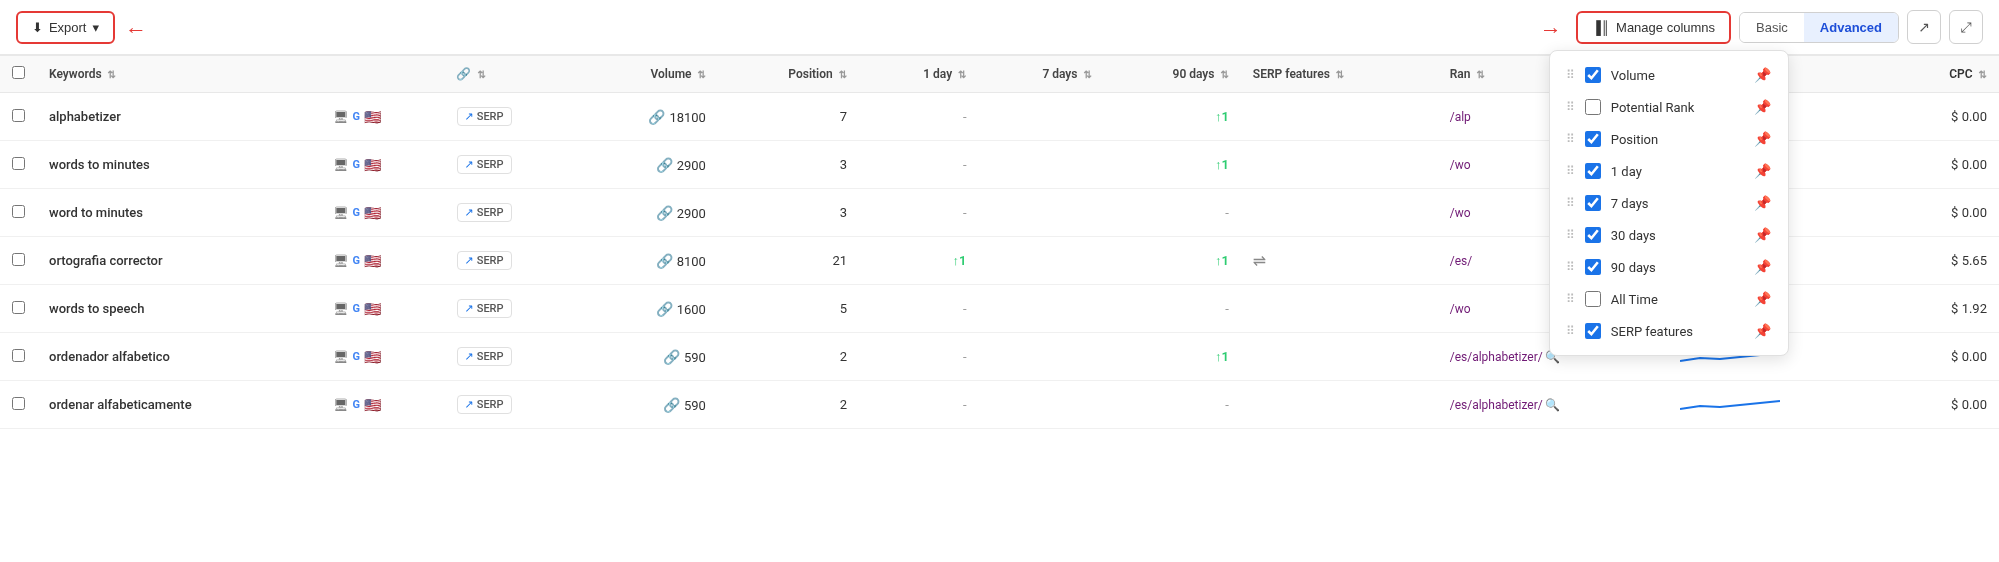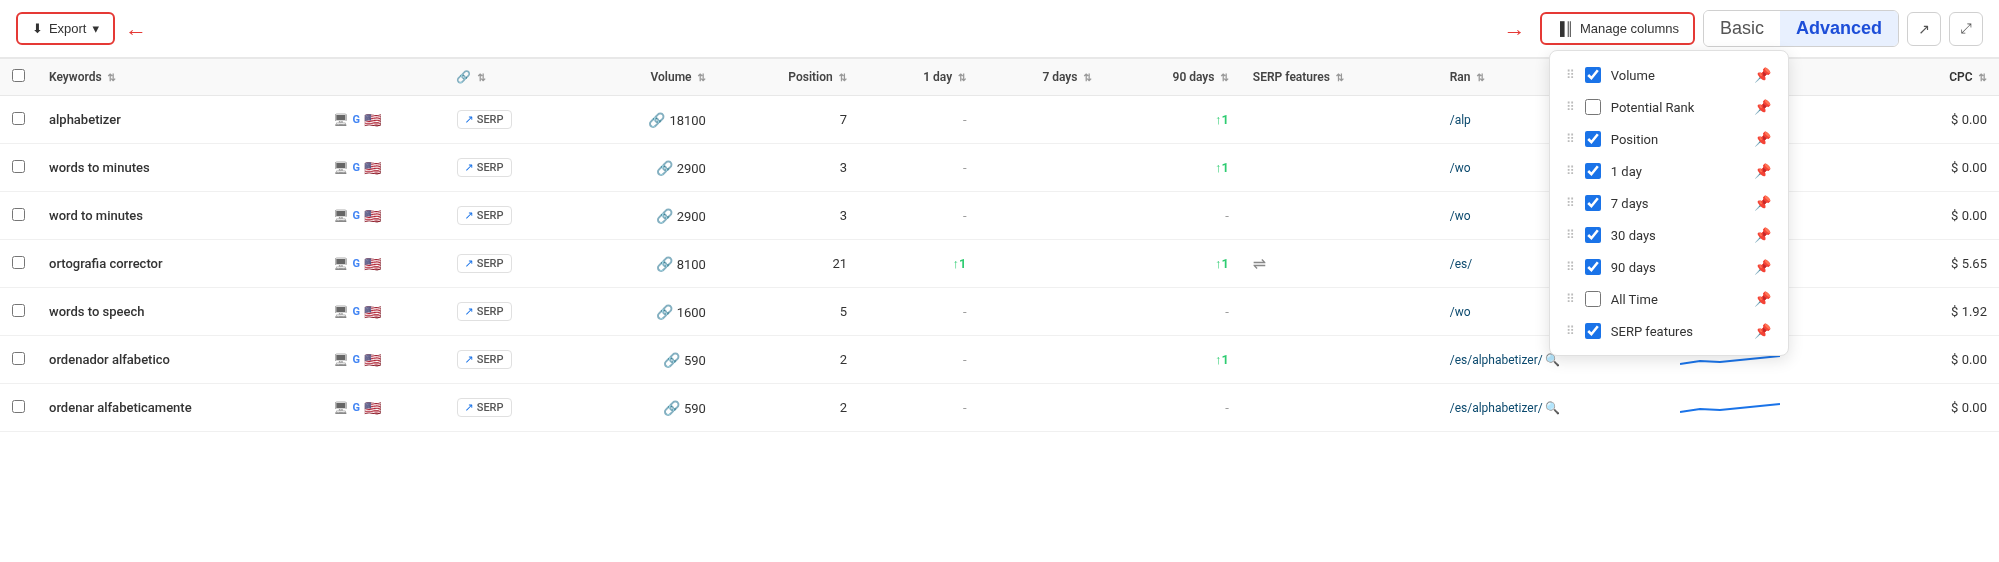--- a/index.html
+++ b/index.html
@@ -60,21 +60,21 @@
       display: flex;
       border: 1px solid #d0d0d0;
       border-radius: 6px;
       overflow: hidden;
     }
 
     .view-btn {
       padding: 7px 16px;
       background: #fff;
       border: none;
-      font-size: 18px;
+      font-size: 13px;
       cursor: pointer;
       color: #555;
     }
 
     .view-btn.active {
       background: #e8f0fe;
       color: #1d4ed8;
       font-weight: 600;
     }
 
@@ -191,21 +191,21 @@
     .change-up {
       color: #2ecc71;
       font-weight: 600;
     }
 
     .change-neutral {
       color: #999;
     }
 
     .url-cell {
-      color: #0c4a6e;
+      color: #701a75;
       font-size: 12px;
       max-width: 180px;
       overflow: hidden;
       text-overflow: ellipsis;
       white-space: nowrap;
     }
 
     .trend-cell {
       min-width: 120px;
     }

